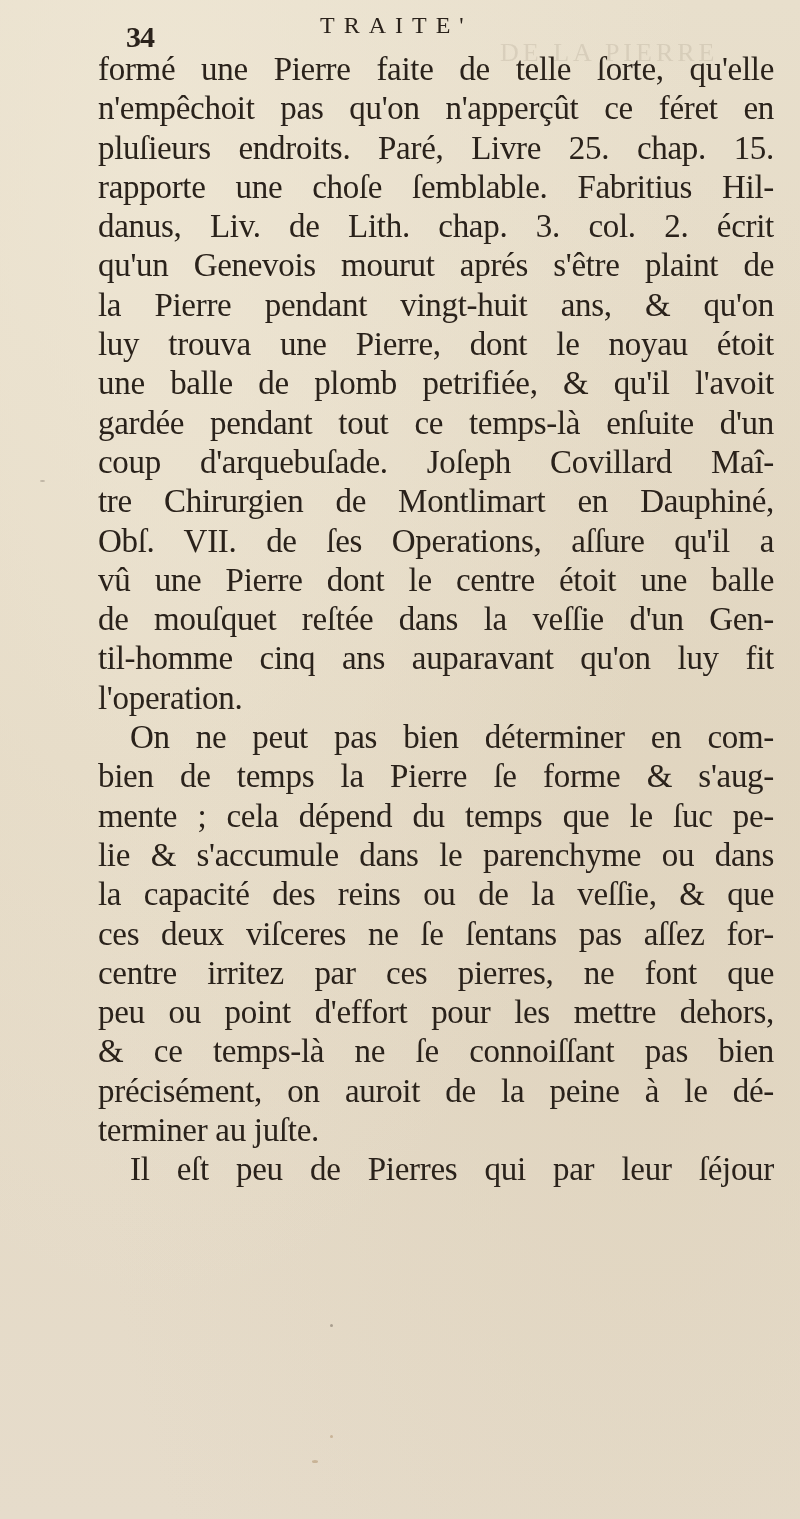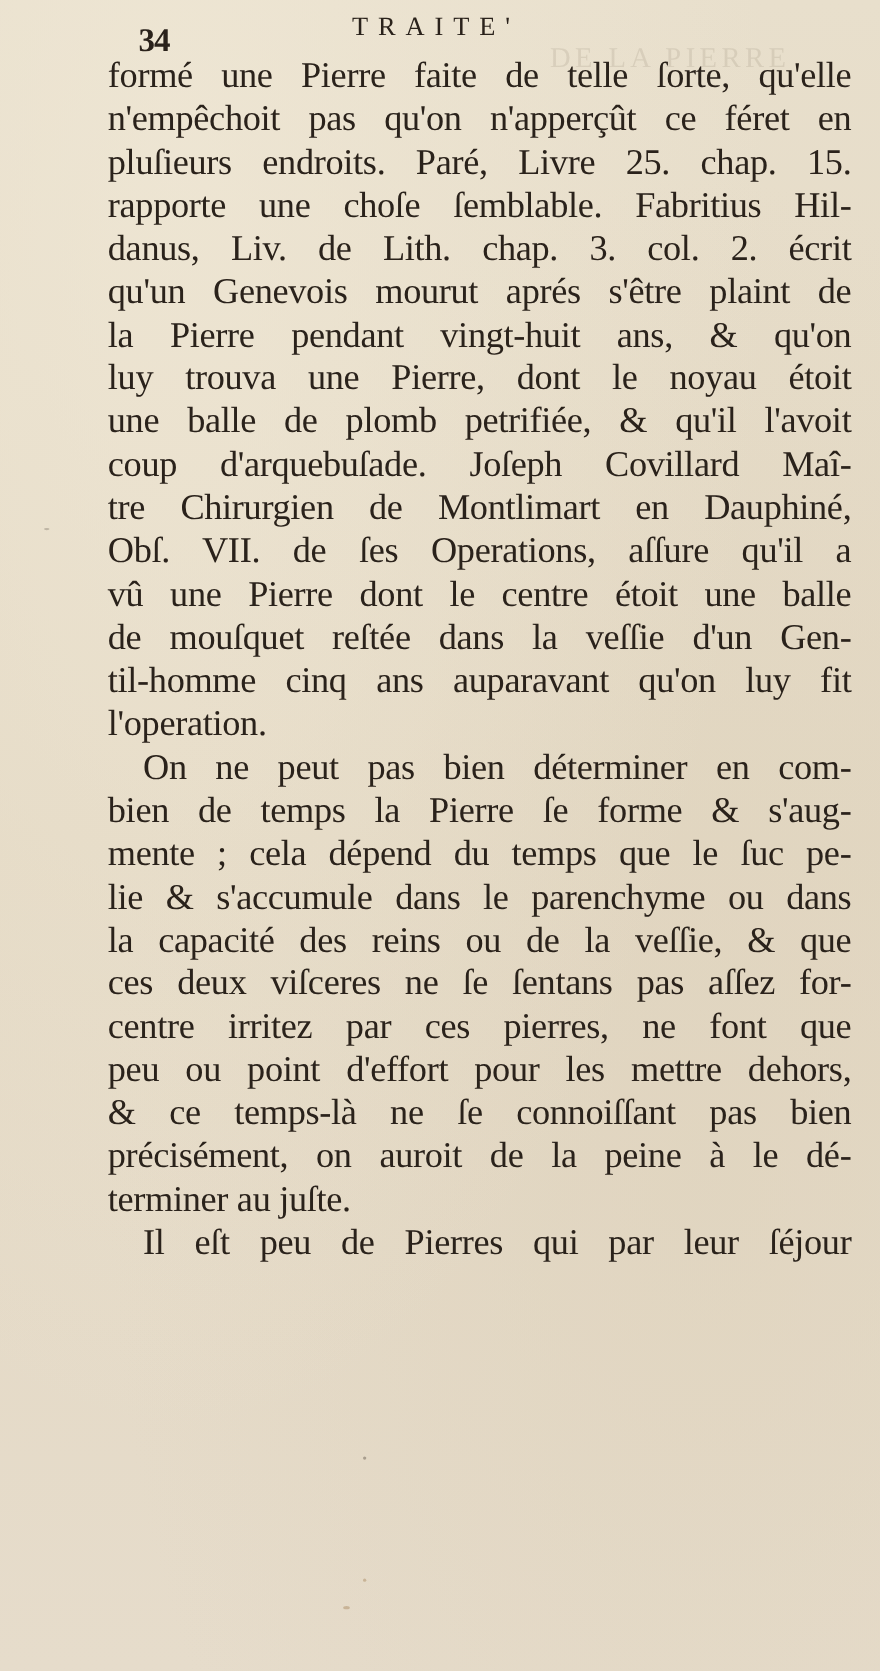--- a/index.html
+++ b/index.html
@@ -103,20 +103,21 @@
     <div>
       <span class="line">formé une Pierre faite de telle ſorte, qu'elle</span>
       <span class="line">n'empêchoit pas qu'on n'apperçût ce féret en</span>
       <span class="line">pluſieurs endroits. Paré, Livre 25. chap. 15.</span>
       <span class="line">rapporte une choſe ſemblable. Fabritius Hil-</span>
       <span class="line">danus, Liv. de Lith. chap. 3. col. 2. écrit</span>
       <span class="line">qu'un Genevois mourut aprés s'être plaint de</span>
       <span class="line">la Pierre pendant vingt-huit ans, &amp; qu'on</span>
       <span class="line">luy trouva une Pierre, dont le noyau étoit</span>
       <span class="line">une balle de plomb petrifiée, &amp; qu'il l'avoit</span>
+      <span class="line">gardée pendant tout ce temps-là enſuite d'un</span>
       <span class="line">coup d'arquebuſade. Joſeph Covillard Maî-</span>
       <span class="line">tre Chirurgien de Montlimart en Dauphiné,</span>
       <span class="line">Obſ. VII. de ſes Operations, aſſure qu'il a</span>
       <span class="line">vû une Pierre dont le centre étoit une balle</span>
       <span class="line">de mouſquet reſtée dans la veſſie d'un Gen-</span>
       <span class="line">til-homme cinq ans auparavant qu'on luy fit</span>
       <span class="line last">l'operation.</span>
     </div>
 
     <div>

